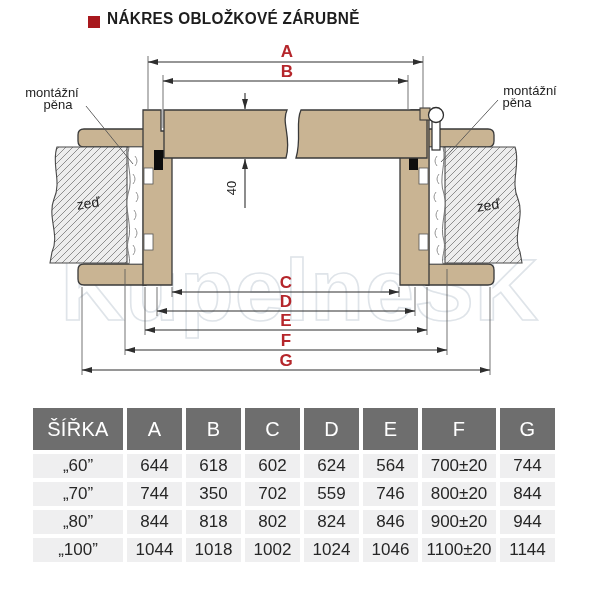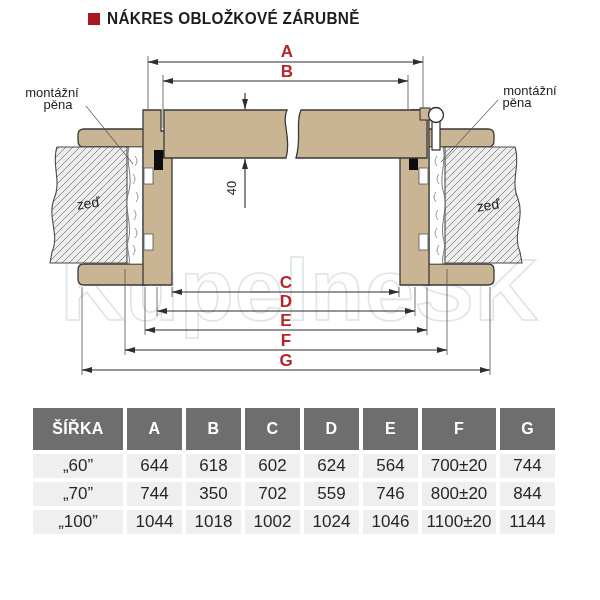--- a/index.html
+++ b/index.html
@@ -5,38 +5,38 @@
   html,body{margin:0;padding:0;}
   body{
     width:600px;height:600px;background:#ffffff;overflow:hidden;
     font-family:"Liberation Sans","DejaVu Sans",sans-serif;
     position:relative;
   }
   .page{position:relative;width:600px;height:600px;}
 
   
   .title-row{
-    position:absolute;left:88px;top:10px;display:flex;align-items:center;gap:7px;
+    position:absolute;left:88px;top:10px;display:flex;align-items:flex-end;gap:7px;
   }
   .title-bullet{width:12px;height:12px;background:#a8181d;flex:0 0 auto;}
   .title-text{
     font-size:16px;font-weight:700;color:#1d1d1d;letter-spacing:.3px;
     transform:scaleX(.96);transform-origin:left center;white-space:nowrap;
   }
 
   
   .diagram{position:absolute;left:0;top:38px;width:600px;height:366px;}
 
   
   .dim-table{
     position:absolute;left:29px;top:404px;
     border-collapse:separate;border-spacing:4px;
   }
   .dim-table th{
-    background:#6e6e6e;color:#ffffff;font-size:16px;font-weight:700;
+    background:#6e6e6e;color:#ffffff;font-size:20px;font-weight:400;
     text-align:center;vertical-align:middle;height:42px;padding:0;
     letter-spacing:.3px;
   }
   .dim-table td{
     background:#efeff0;color:#262626;font-size:17px;font-weight:400;
     text-align:center;vertical-align:middle;height:24px;padding:0 2px;
     white-space:nowrap;
   }
   .col-sirka{width:90px;} .col-n{width:55px;} .col-f{width:74px;}
 </style>
@@ -198,20 +198,30 @@
         <td>„70”</td>
         <td>744</td>
         <td>350</td>
         <td>702</td>
         <td>559</td>
         <td>746</td>
         <td>800±20</td>
         <td>844</td>
       </tr>
       <tr>
+        <td>„80”</td>
+        <td>844</td>
+        <td>818</td>
+        <td>802</td>
+        <td>824</td>
+        <td>846</td>
+        <td>900±20</td>
+        <td>944</td>
+      </tr>
+      <tr>
         <td>„100”</td>
         <td>1044</td>
         <td>1018</td>
         <td>1002</td>
         <td>1024</td>
         <td>1046</td>
         <td>1100±20</td>
         <td>1144</td>
       </tr>
     </tbody>

